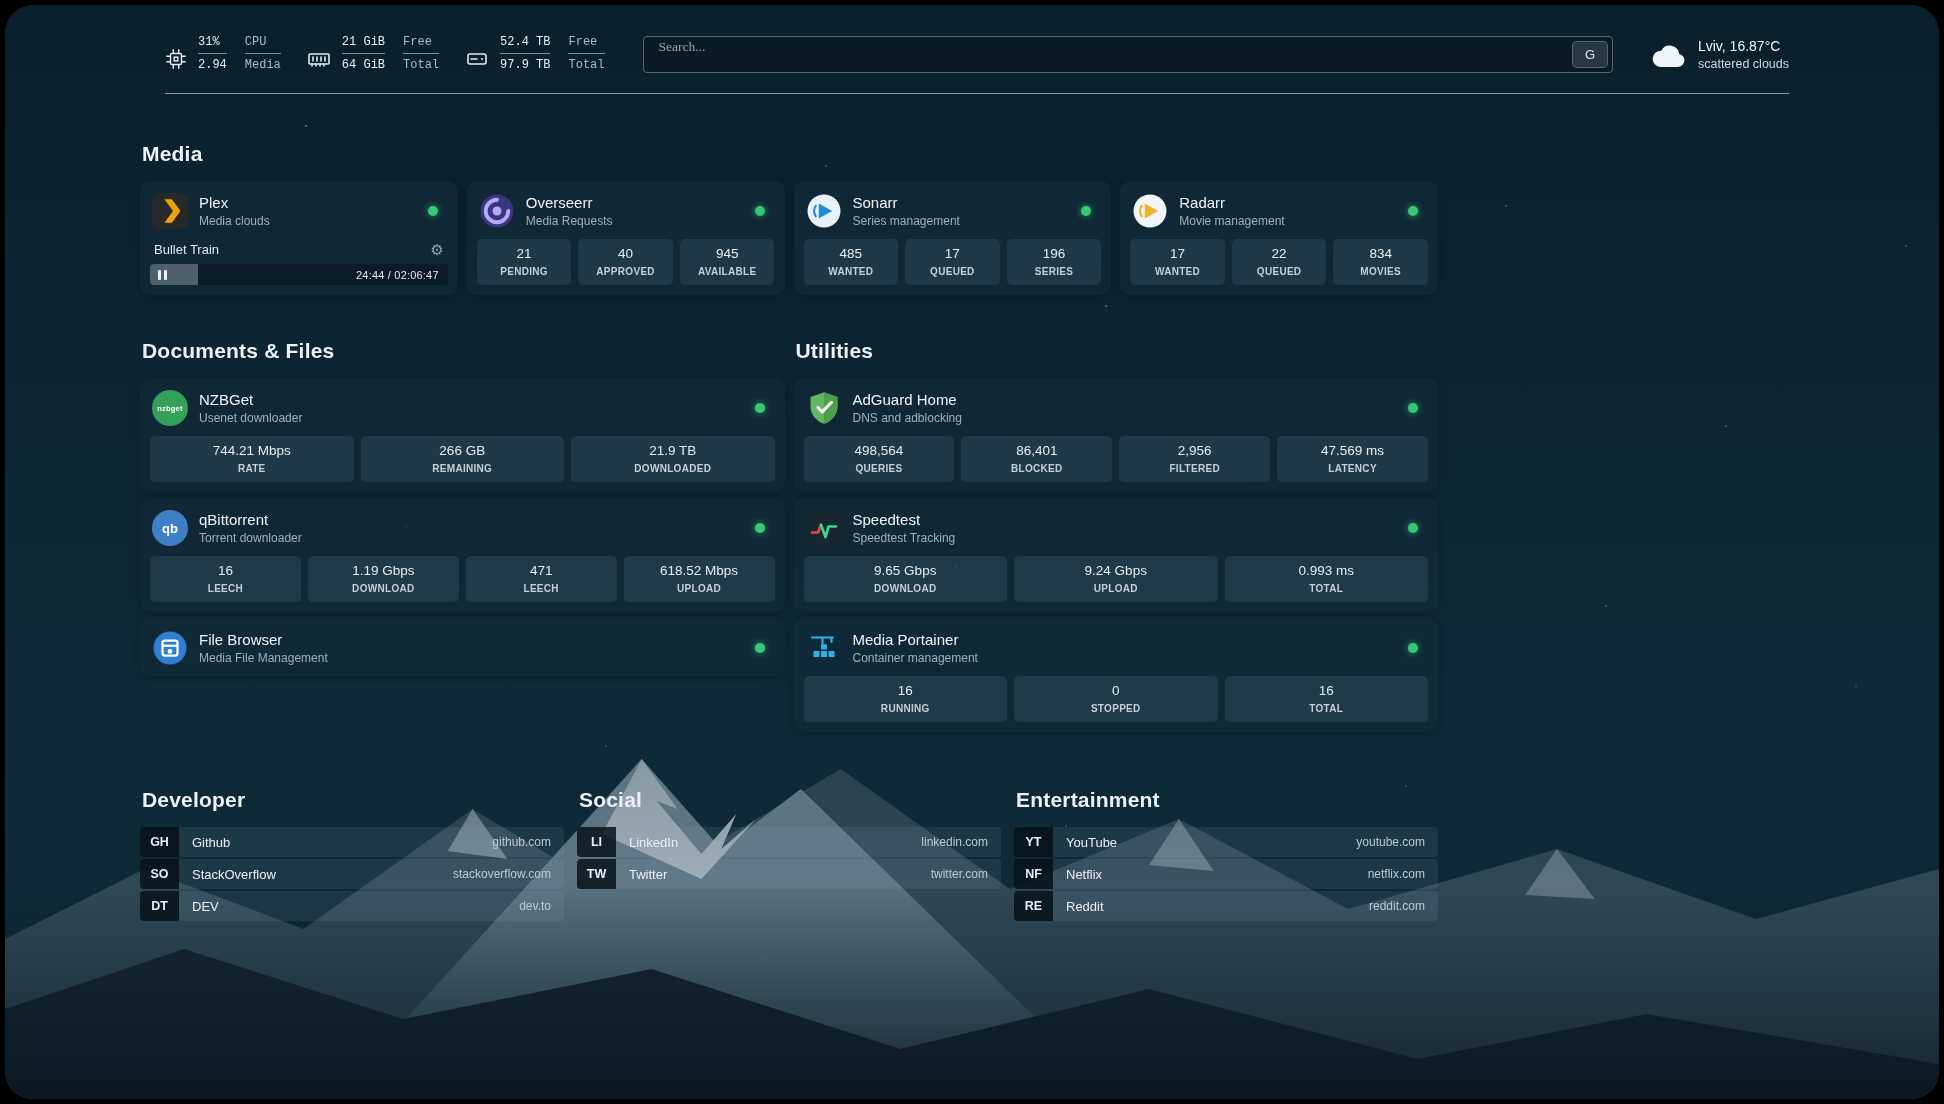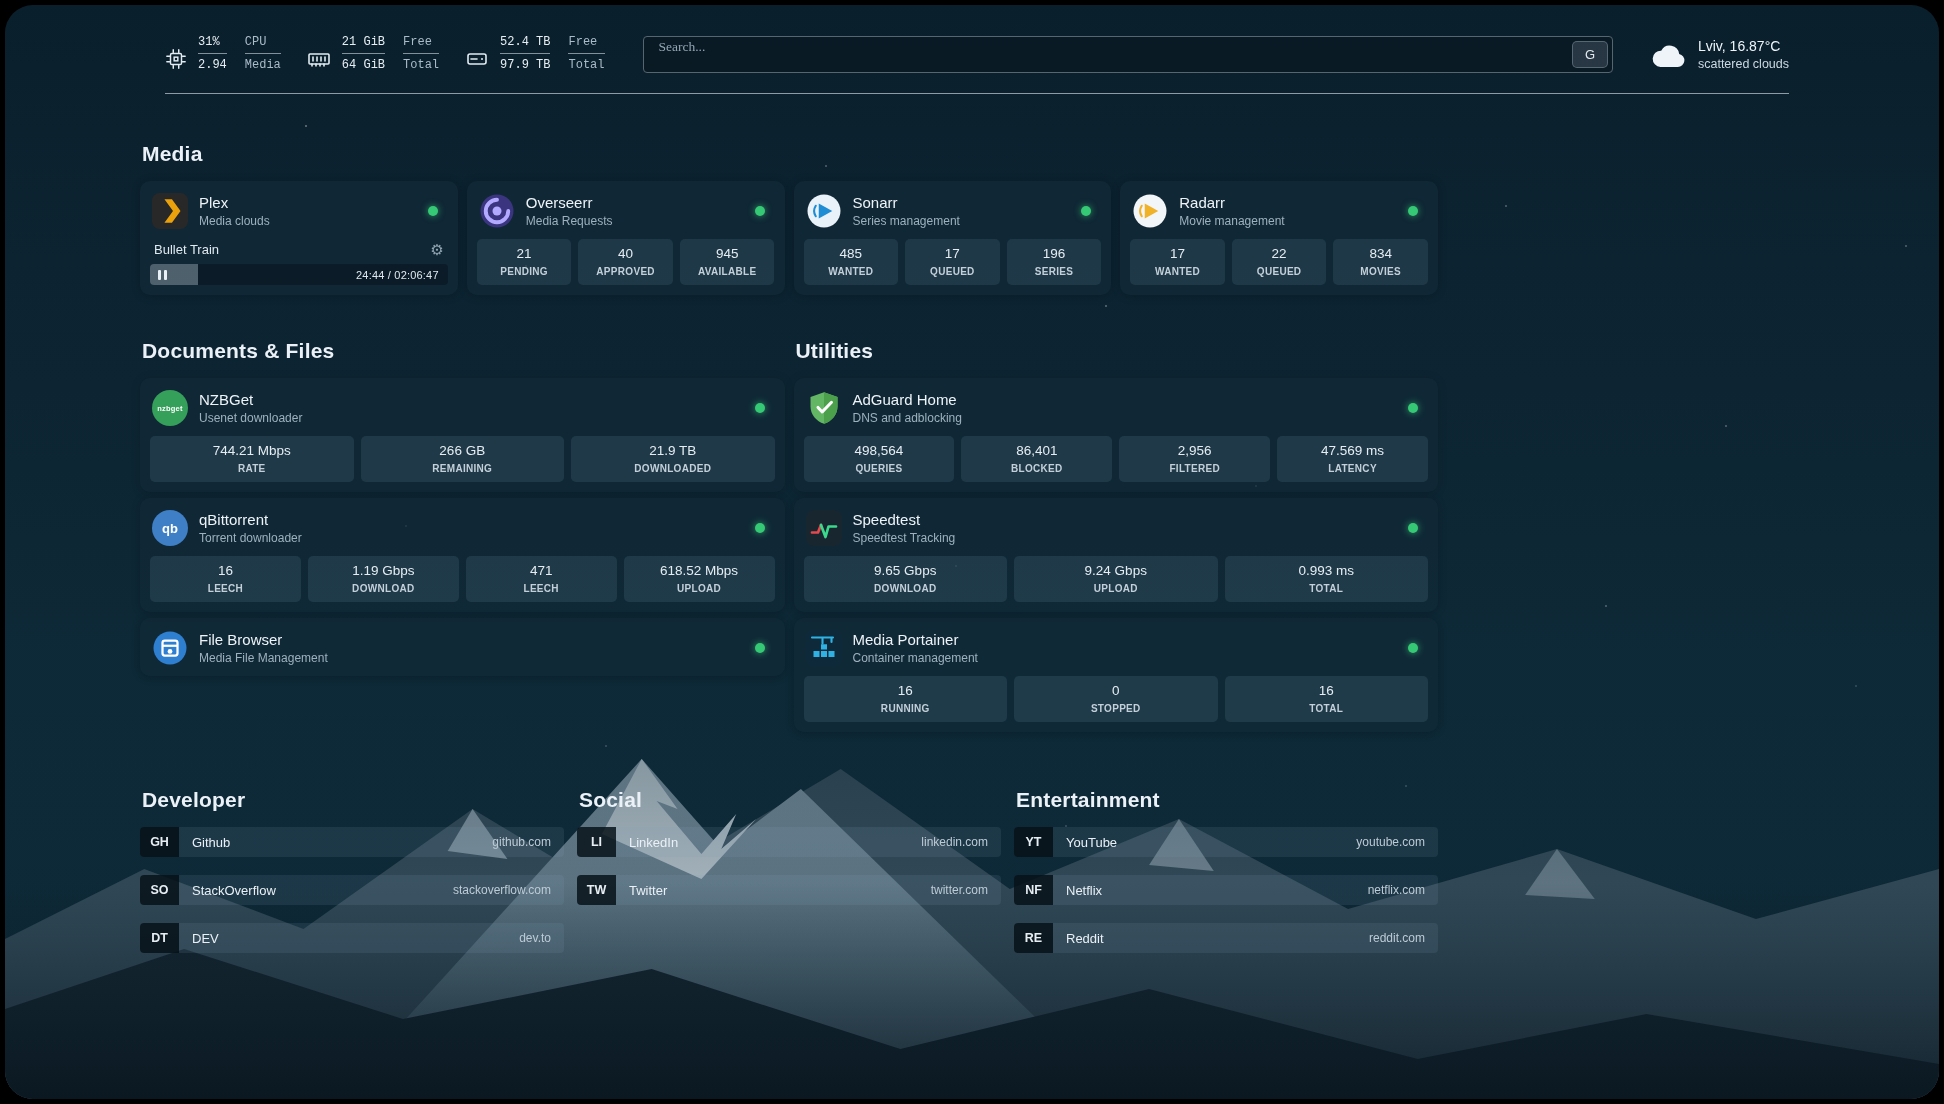--- a/index.html
+++ b/index.html
@@ -97,21 +97,21 @@
     font-size:11px; color:#e0e9ef; letter-spacing:.2px;
   }
 
   
   .icon-circle-text { width:36px; height:36px; border-radius:50%; display:flex; align-items:center; justify-content:center; color:#fff; font-weight:bold; }
   .icon-nzbget { background:#35a05a; font-size:7.5px; letter-spacing:.2px; }
   .icon-qbit { background:#3f7fc6; font-size:13px; }
 
   
   .bm-grid { display:grid; grid-template-columns:repeat(3,1fr); gap:13px; margin-top:56px; padding-bottom:50px; }
-  .bm-list { display:flex; flex-direction:column; gap:18px; }
+  .bm-list { display:flex; flex-direction:column; gap:2px; }
   .bm-row {
     display:flex; align-items:center; height:30px; background:rgba(128,164,185,0.13);
     border-radius:4px; overflow:hidden; text-decoration:none; cursor:pointer;
   }
   .bm-abbr {
     width:39px; height:100%; background:rgba(4,13,20,0.82); color:#e7eef3;
     font-size:12.5px; font-weight:bold; display:flex; align-items:center; justify-content:center; flex:0 0 39px;
   }
   .bm-name { margin-left:13px; font-size:13px; color:#eaf0f5; }
   .bm-url { margin-left:auto; padding-right:13px; font-size:12px; color:#bdcbd5; }

